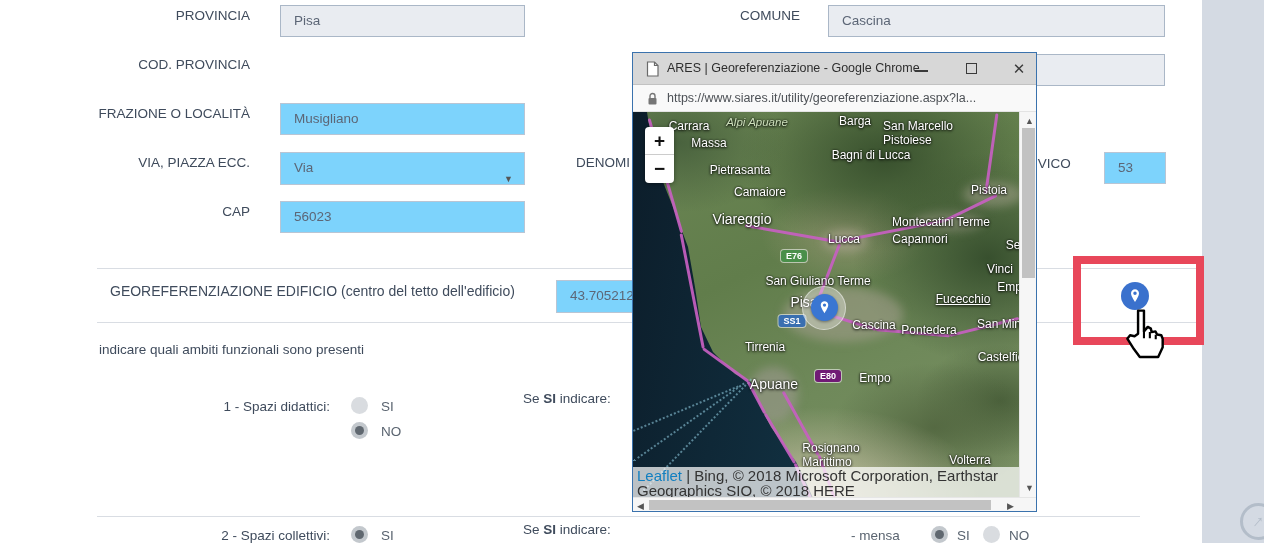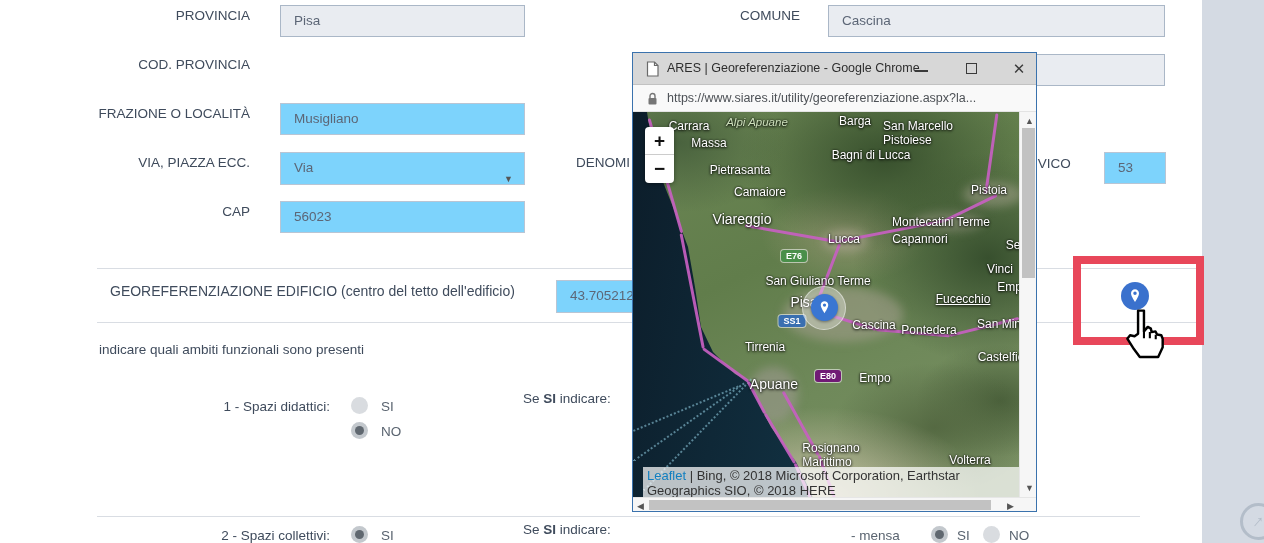--- a/index.html
+++ b/index.html
@@ -75,22 +75,22 @@
   .maplabel.terrain{font-style:italic;color:#cde0bb;font-size:11.5px;}
   .marker-halo{position:absolute;left:169px;top:174px;width:44px;height:44px;border-radius:50%;
                background:rgba(255,255,255,.32);border:1px solid rgba(255,255,255,.45);z-index:5;}
   .marker{position:absolute;left:178px;top:182px;width:27px;height:27px;border-radius:50%;background:#3a76d2;
           z-index:6;display:flex;align-items:center;justify-content:center;box-shadow:0 1px 3px rgba(0,0,0,.4);}
   .zoomctrl{position:absolute;left:12px;top:15px;width:29px;z-index:8;border-radius:4px;overflow:hidden;
             box-shadow:0 1px 4px rgba(0,0,0,.4);}
   .zoombtn{width:29px;height:28px;background:#fff;color:#111;font-size:19px;font-weight:bold;text-align:center;
            line-height:27px;}
   .zoombtn:first-child{border-bottom:1px solid #ccc;}
-  .attribution{position:absolute;left:10px;bottom:0;width:386px;height:30px;background:rgba(255,255,255,.72);
-               font-size:13px;color:#333;line-height:15px;padding:1px 4px;z-index:9;overflow:hidden;}
+  .attribution{position:absolute;left:0;bottom:0;width:386px;height:30px;background:rgba(255,255,255,.72);
+               font-size:15px;color:#333;line-height:15px;padding:1px 4px;z-index:9;overflow:hidden;}
   .attribution a{color:#127fc0;text-decoration:none;}
   
   .vscroll{position:absolute;right:0;top:0;width:17px;height:385px;background:#f6f6f6;border-left:1px solid #e6e6e6;z-index:10;}
   .hscroll{position:relative;height:14px;background:#f6f6f6;border-top:1px solid #e6e6e6;}
   .sarrow{position:absolute;color:#555;font-size:9px;}
   .vthumb{position:absolute;left:2px;top:16px;width:13px;height:150px;background:#c2c2c2;}
   .hthumb{position:absolute;left:16px;top:2px;width:342px;height:10px;background:#c2c2c2;}
 </style>
 </head>
 <body>

